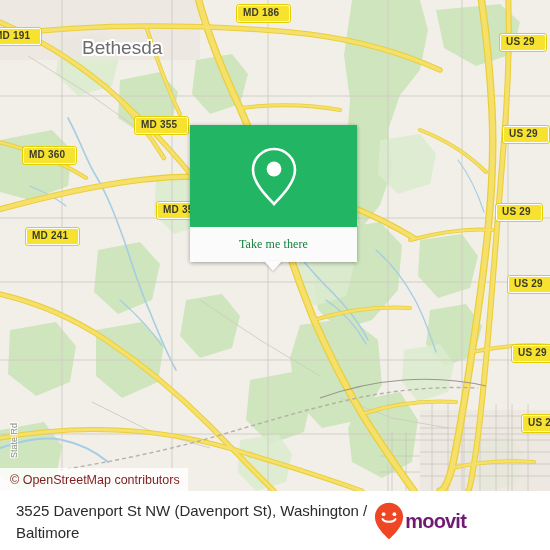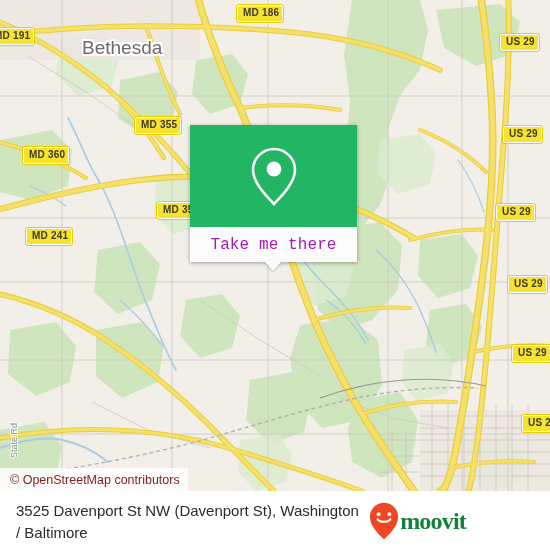--- a/index.html
+++ b/index.html
@@ -32,21 +32,21 @@
   
   .shield {
     position: absolute;
     background: #f7e32f;
     border: 1.5px solid #ffffff;
     outline: 1px solid #e4d000;
     color: #3b3b2a;
     font-size: 10px;
     font-weight: bold;
     font-family: "Liberation Sans", sans-serif;
-    padding: 1px 3px 2px 5px;
+    padding: 1px 10px 2px 5px;
     border-radius: 2px;
     letter-spacing: 0.2px;
     white-space: nowrap;
     line-height: 12px;
     box-sizing: border-box;
   }
 
   
   .place-label {
     position: absolute;
@@ -99,23 +99,23 @@
     position: absolute;
     left: 0; top: 102px;
     width: 167px;
     height: 35px;
     background: #fbfbfb;
     display: flex;
     align-items: center;
     justify-content: center;
   }
   #popup-cta {
-    color: #a21caf;
-    font-size: 16px;
-    font-family: Liberation Mono, monospace;
+    color: #15803d;
+    font-size: 12px;
+    font-family: Liberation Serif, serif;
     letter-spacing: 0.1px;
   }
   #popup-tail {
     position: absolute;
     left: 74px;
     top: 136px;
     width: 0; height: 0;
     border-left: 9px solid transparent;
     border-right: 9px solid transparent;
     border-top: 10px solid #fbfbfb;
@@ -161,24 +161,24 @@
     font-family: "Liberation Sans", sans-serif;
     padding-right: 6px;
   }
   #moovit-logo {
     display: flex;
     align-items: center;
     padding-top: 2px;
   }
   #moovit-pin { margin-right: 1px; }
   #moovit-word {
-    font-size: 24px;
+    font-size: 20px;
     font-weight: bold;
-    color: #15803d;
-    font-family: Liberation Serif, serif;
+    color: #701a75;
+    font-family: Liberation Sans, sans-serif;
     letter-spacing: -0.8px;
     line-height: 30px;
   }
 </style>
 </head>
 <body>
 
 <div id="screen">
 
   <div id="map">

